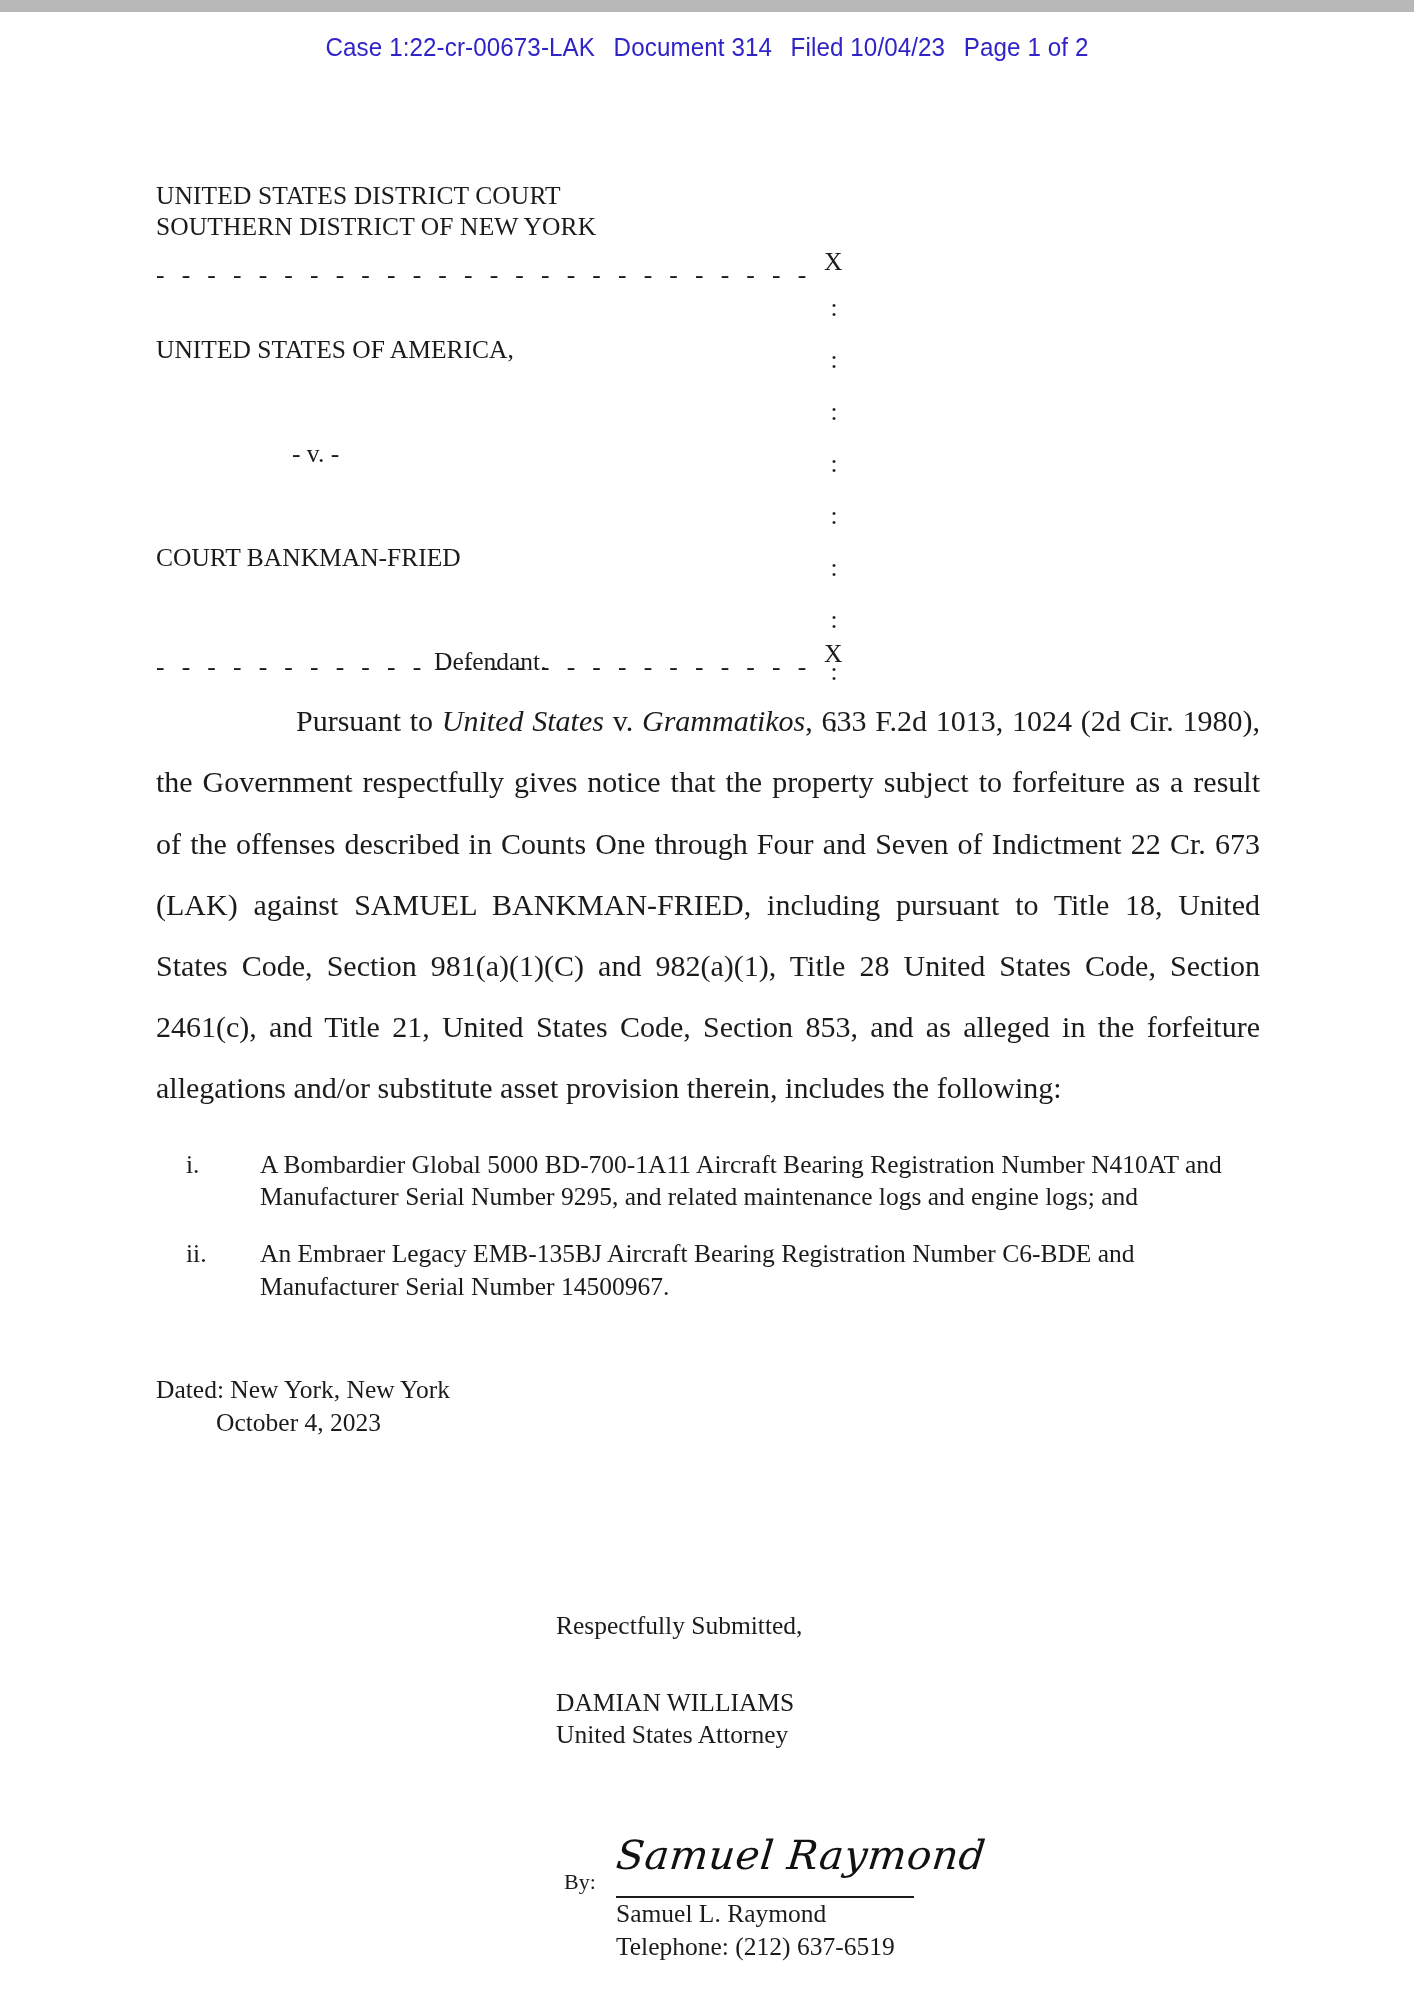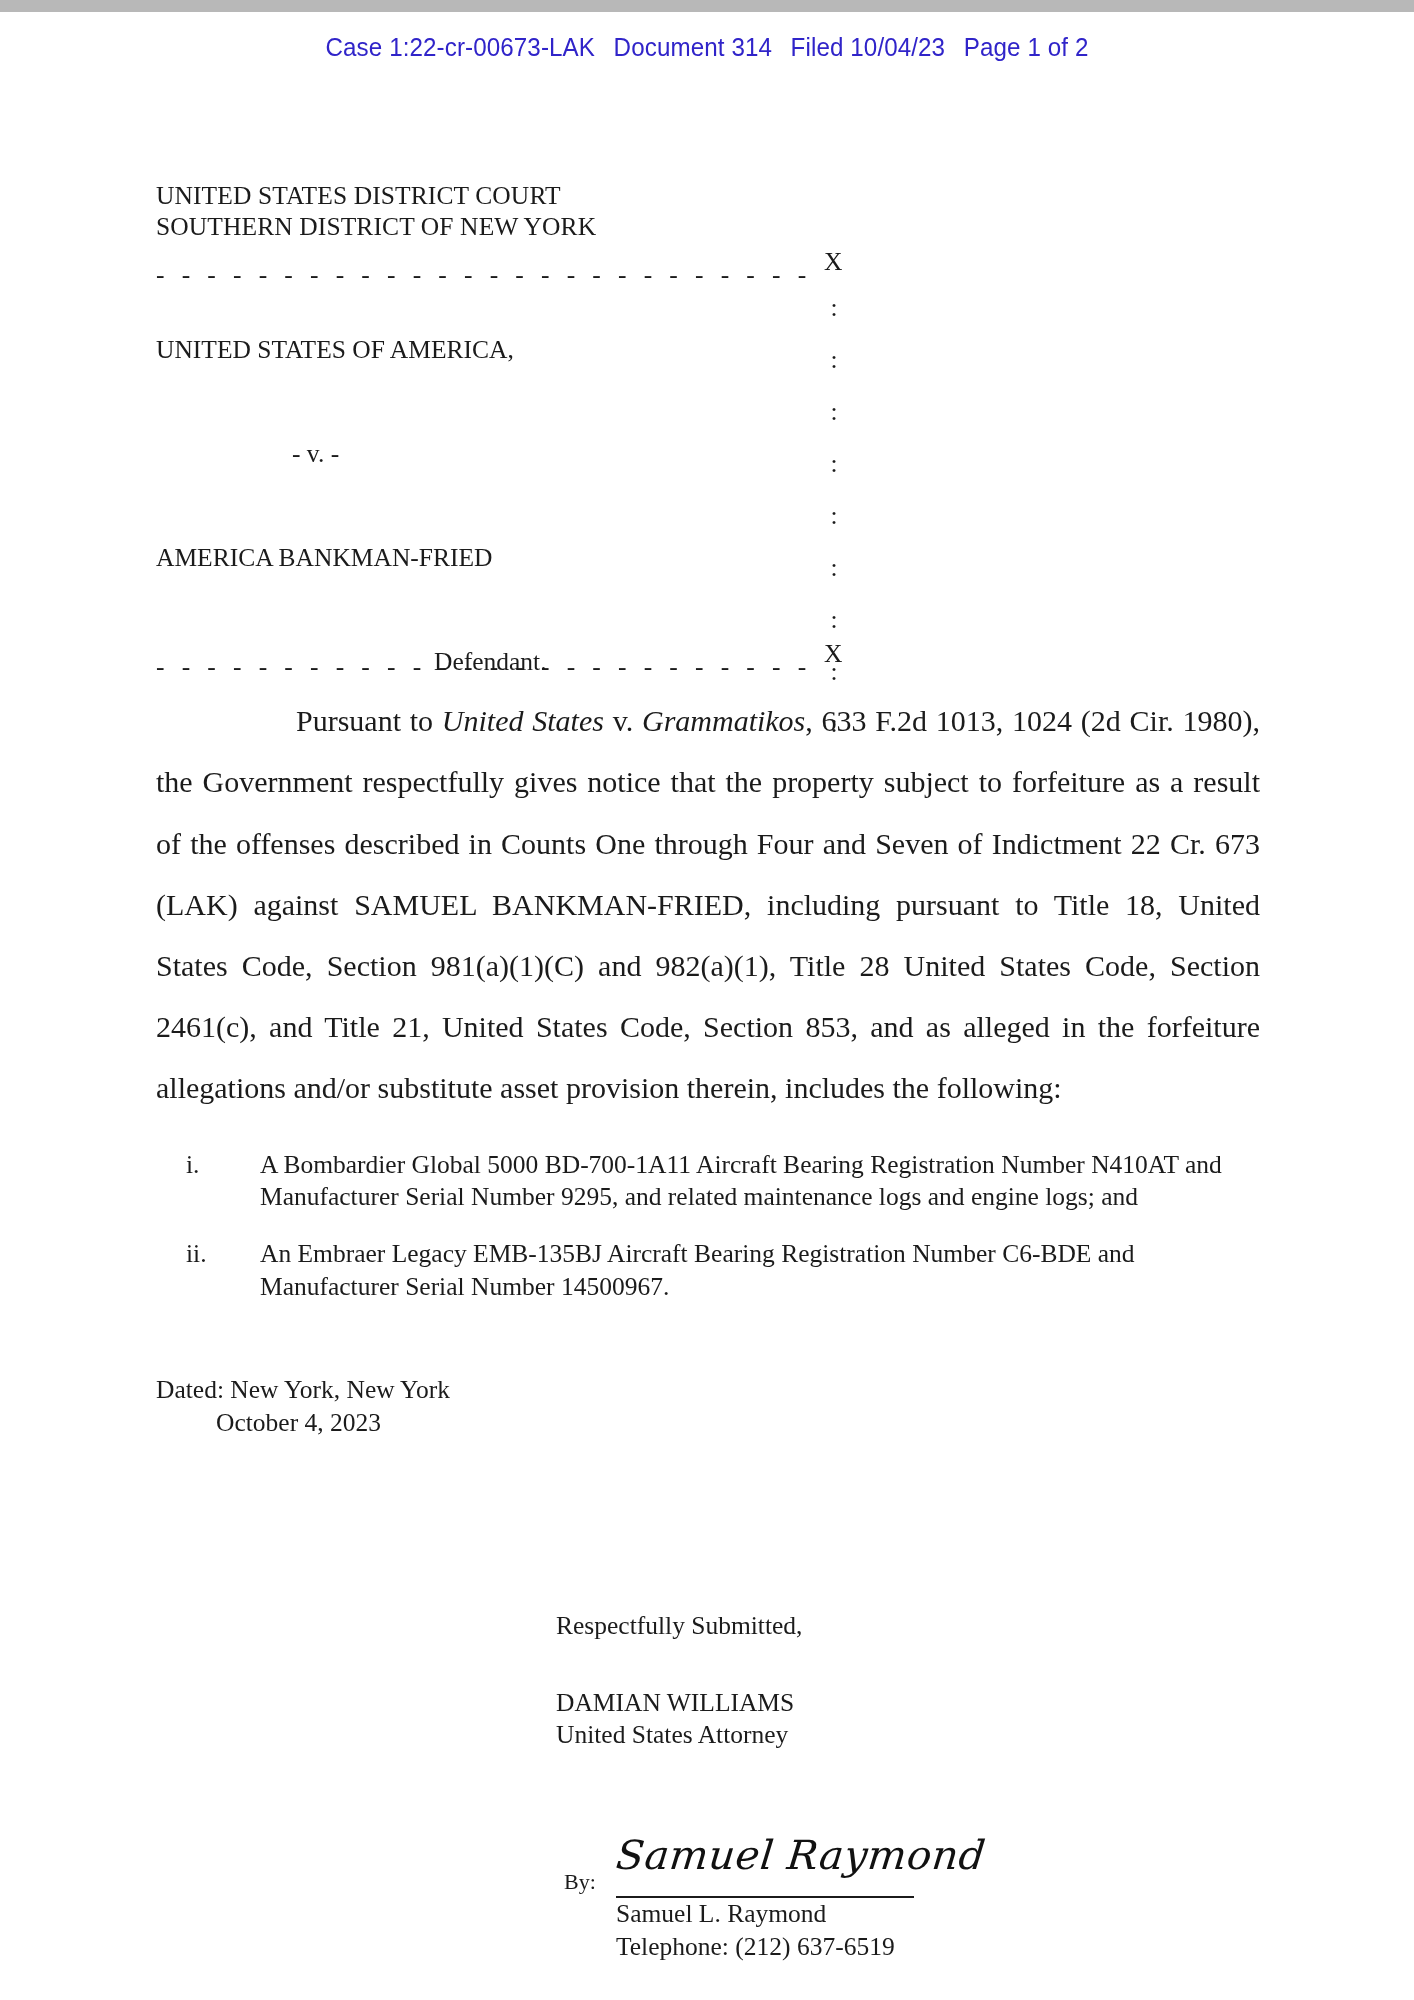--- a/index.html
+++ b/index.html
@@ -208,21 +208,21 @@
     </div>
 
     <div class="caption">
 
       <div class="caption-left">
         <div class="cap-line"></div>
         <div class="cap-line">UNITED STATES OF AMERICA,</div>
         <div class="cap-line"></div>
         <div class="cap-line cap-vs">- v. -</div>
         <div class="cap-line"></div>
-        <div class="cap-line">AMERICA BANKMAN-FRIED</div>
+        <div class="cap-line">COURT BANKMAN-FRIED</div>
         <div class="cap-line"></div>
         <div class="cap-line cap-def">Defendant.</div>
       </div>
 
       <div class="colon-col">
         <div>:</div>
         <div>:</div>
         <div>:</div>
         <div>:</div>
         <div>:</div>

